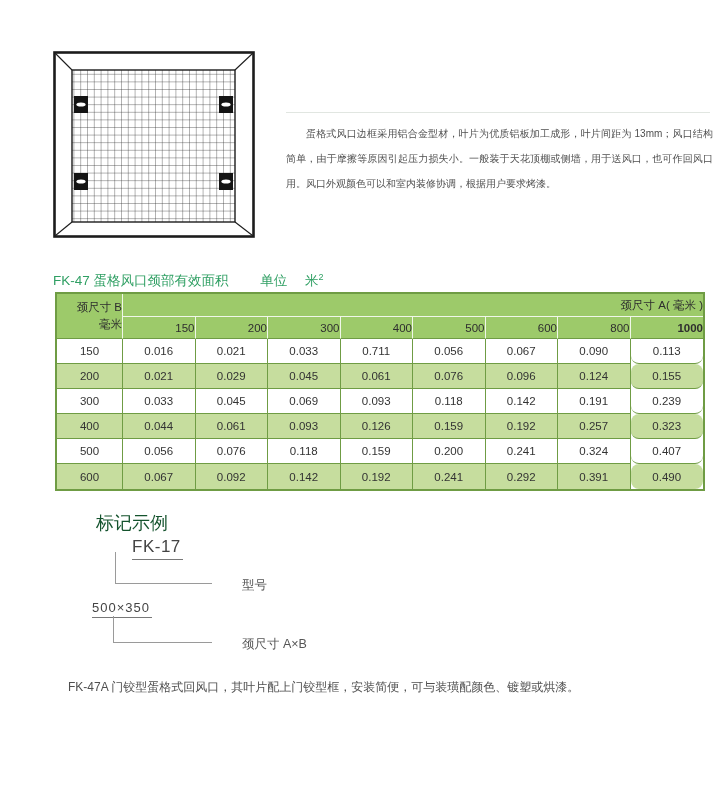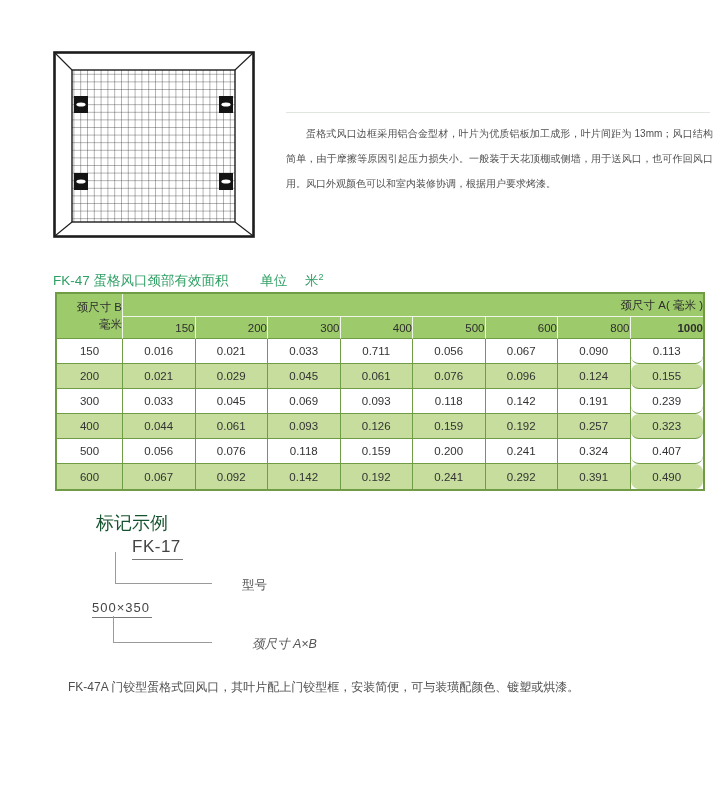--- a/index.html
+++ b/index.html
@@ -51,21 +51,21 @@
   .model-code{position:absolute;left:100px;top:537px;font-size:17px;color:#444;
     letter-spacing:.5px;border-bottom:1px solid #787878;padding:0 2px 2px 0;margin-left:32px;}
   .size-code{position:absolute;left:92px;top:600px;font-size:13px;color:#444;
     letter-spacing:1px;border-bottom:1px solid #787878;padding:0 2px 2px 0;}
   .connector{position:absolute;border-left:1px solid var(--line-gray);
     border-bottom:1px solid var(--line-gray);}
   .connector.model{left:115px;top:552px;width:97px;height:32px;}
   .connector.size{left:113px;top:616px;width:99px;height:27px;}
   .pointer-label{position:absolute;font-size:12.5px;color:#555;margin-left:24px;}
   .pointer-label.model{left:218px;top:577px;}
-  .pointer-label.size{left:228px;top:636px;font-style:italic;}
+  .pointer-label.size{left:218px;top:636px;}
 
   
   .footnote{position:absolute;left:68px;top:679px;width:600px;font-size:12px;color:#4f4f4f;}
 </style>
 </head>
 <body>
 
 <div class="page">
 
   <svg class="diagram" viewBox="0 0 202 187" xmlns="http://www.w3.org/2000/svg">

